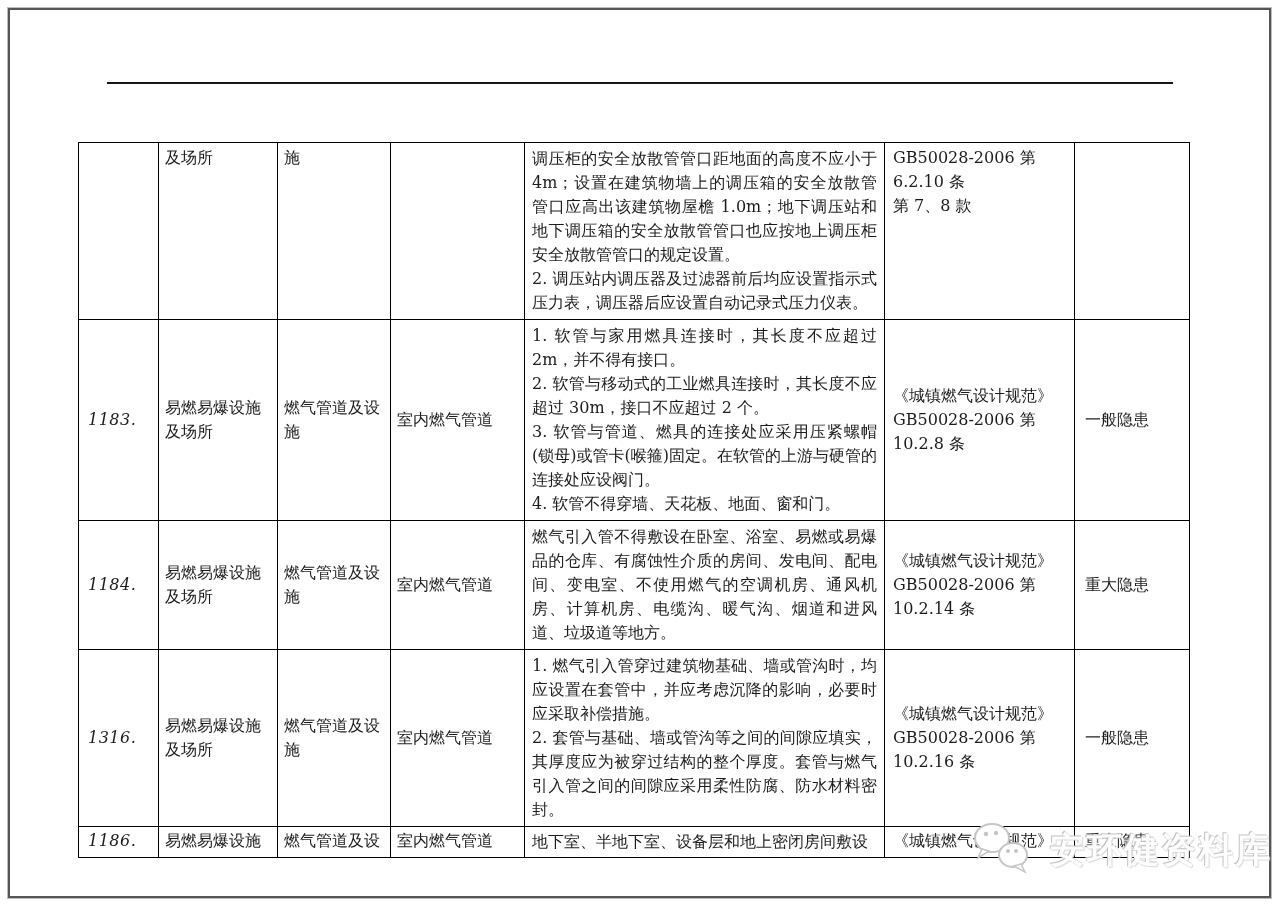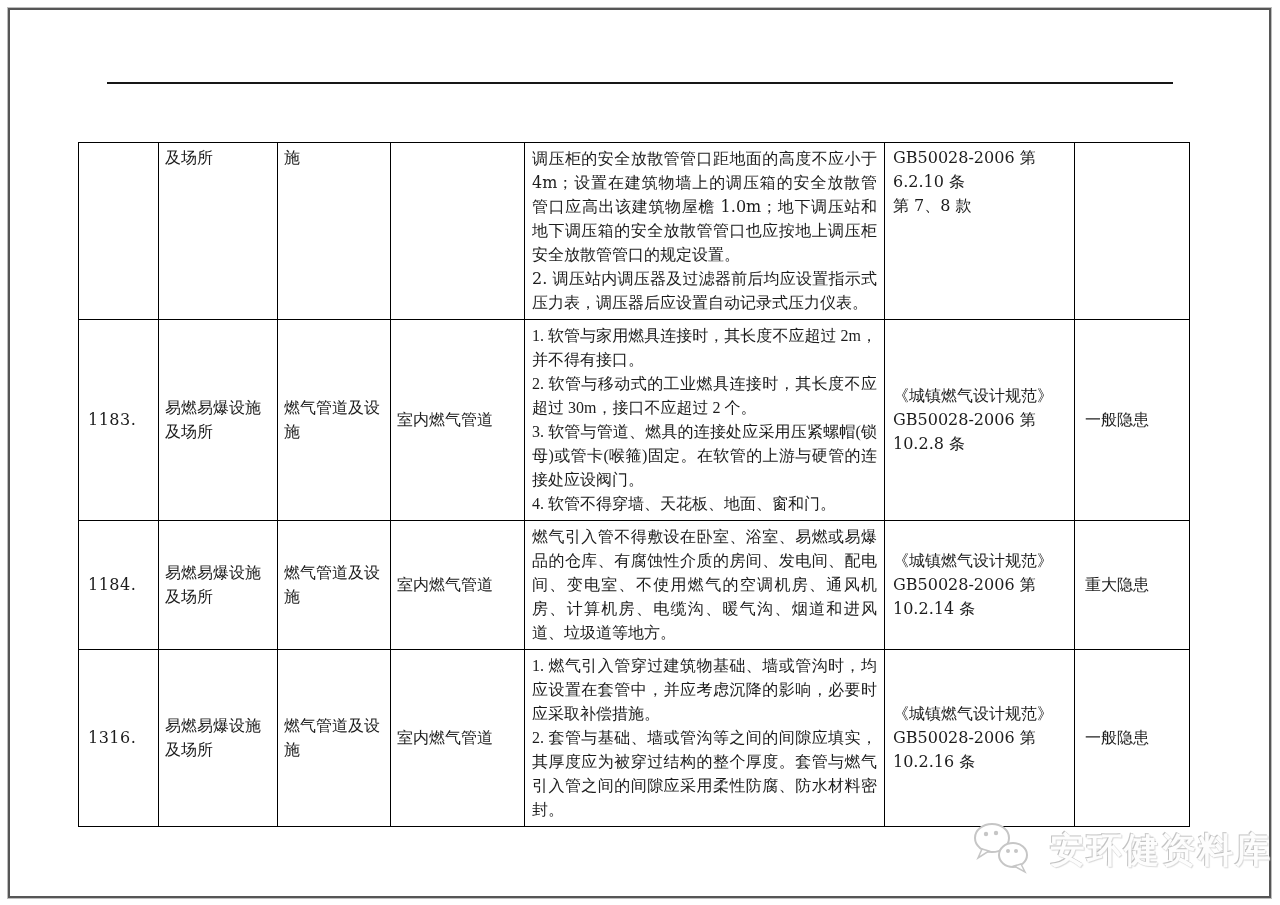--- a/index.html
+++ b/index.html
@@ -33,23 +33,23 @@
     margin-top: 34px;
   }
   .hazard-table td {
     border: 1px solid #000;
     font-size: 16px;
     line-height: 24px;
     padding: 3px 6px;
     vertical-align: middle;
     overflow: hidden;
   }
-  .hazard-table td.v-top { vertical-align: top; font-family: Liberation Serif, serif; }
+  .hazard-table td.v-top { vertical-align: top; }
   .cell-text { white-space: pre-line; }
-  td.id-cell { padding-left: 9px; letter-spacing: .5px; }
+  td.id-cell { padding-left: 9px; letter-spacing: .5px; font-style: italic; }
   td.desc-cell { text-align: justify; padding: 4px 7px; }
   td.ref-cell { padding-left: 8px; }
   td.level-cell { padding-left: 10px; }
   tr.row-cont td { vertical-align: top; }
   tr.row-last td { vertical-align: top; line-height: 22px; white-space: nowrap; }
 
   .watermark {
     position: absolute;
     left: 968px; top: 816px;
     display: flex;
@@ -176,20 +176,43 @@
       <td class="desc-cell v-top">
           <div class="cell-text">1. 燃气引入管穿过建筑物基础、墙或管沟时，均应设置在套管中，并应考虑沉降的影响，必要时应采取补偿措施。
 2. 套管与基础、墙或管沟等之间的间隙应填实，其厚度应为被穿过结构的整个厚度。套管与燃气引入管之间的间隙应采用柔性防腐、防水材料密封。</div>
         </td>
       <td class="ref-cell">
           <div class="cell-text">《城镇燃气设计规范》
 GB50028-2006 第 10.2.16 条</div>
         </td>
       <td class="level-cell">
           <div class="cell-text">一般隐患</div>
+        </td>
+    </tr>
+    <tr class="row-last" style="height:30px">
+      <td class="id-cell">
+          <div class="cell-text">1186.</div>
+        </td>
+      <td>
+          <div class="cell-text">易燃易爆设施</div>
+        </td>
+      <td>
+          <div class="cell-text">燃气管道及设</div>
+        </td>
+      <td>
+          <div class="cell-text">室内燃气管道</div>
+        </td>
+      <td class="desc-cell">
+          <div class="cell-text">地下室、半地下室、设备层和地上密闭房间敷设</div>
+        </td>
+      <td class="ref-cell">
+          <div class="cell-text">《城镇燃气设计规范》</div>
+        </td>
+      <td class="level-cell">
+          <div class="cell-text">重大隐患</div>
         </td>
     </tr>
   </tbody>
 </table>
 
 <div class="watermark">
   <span class="watermark-icon">
     <svg width="68" height="68" viewBox="0 0 68 68">
       <g fill="#ffffff" stroke="#c6c6c6" stroke-width="2">
         <ellipse cx="24" cy="22" rx="17" ry="14"></ellipse>

